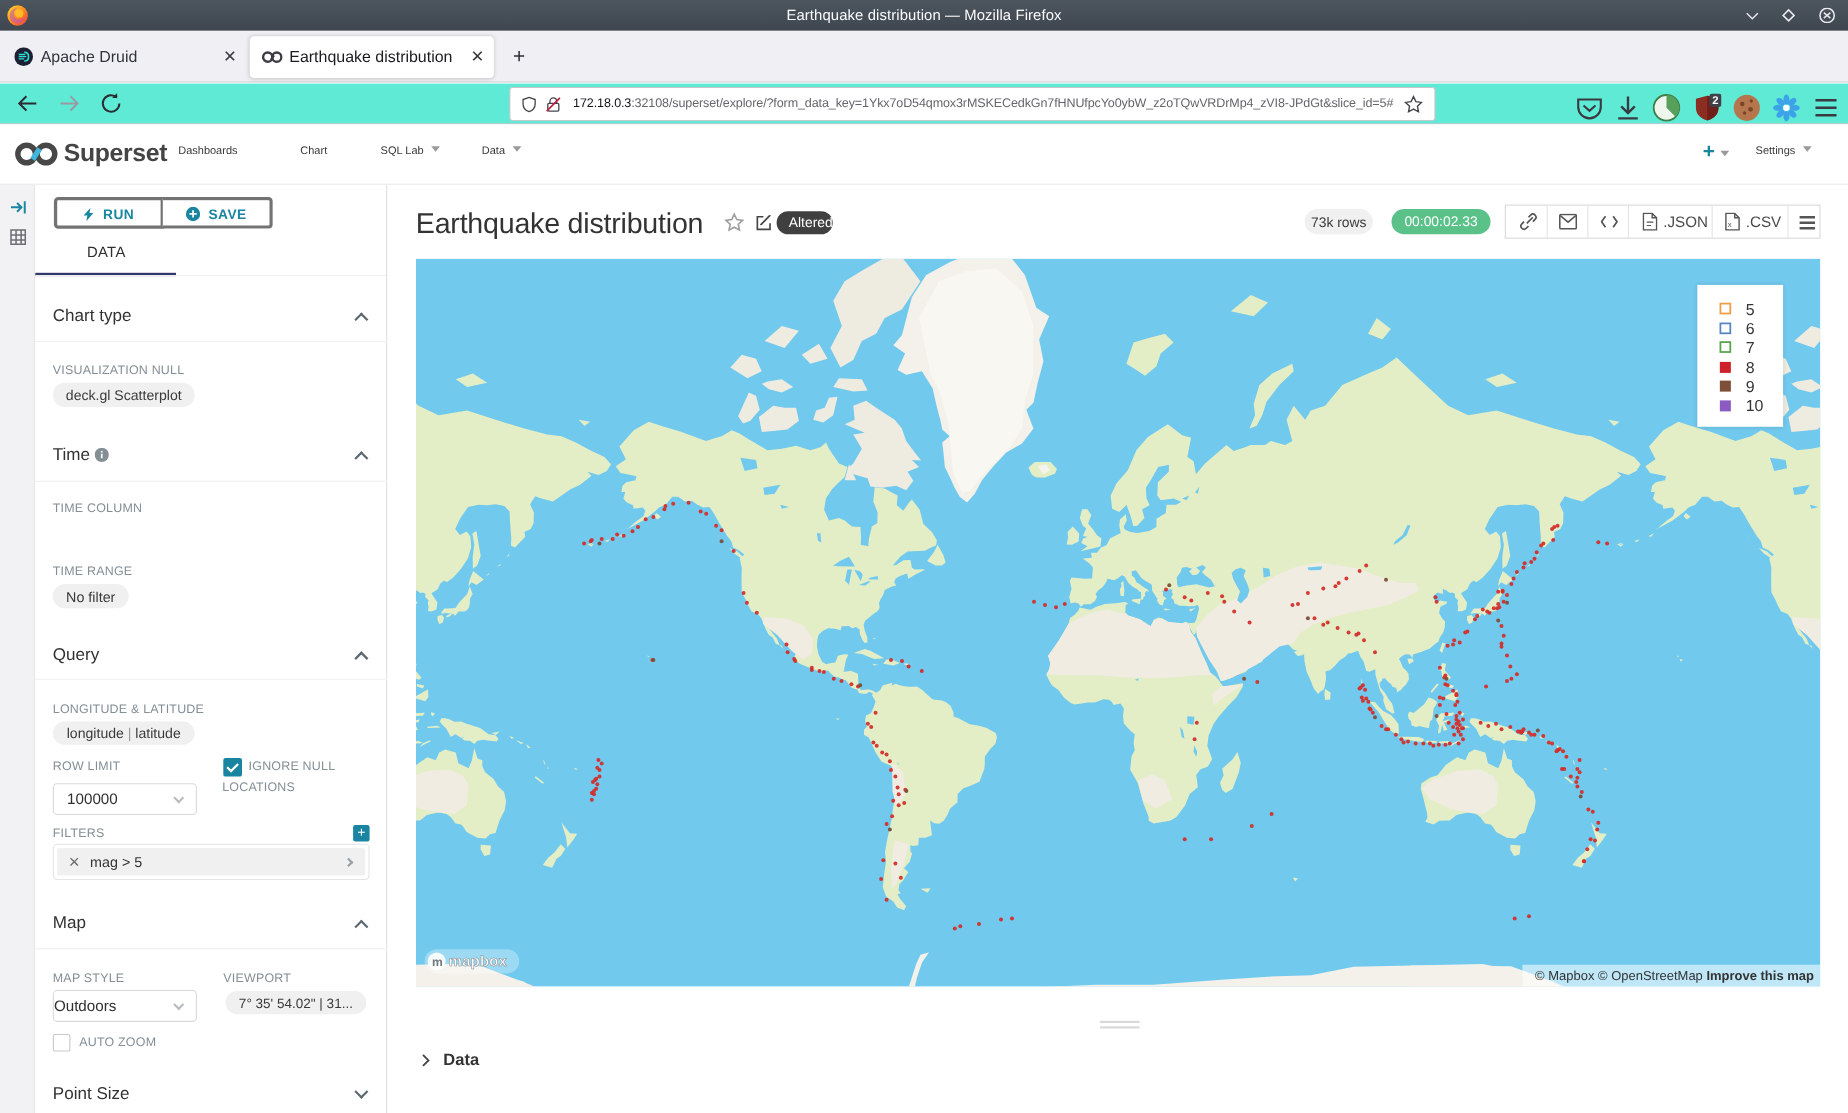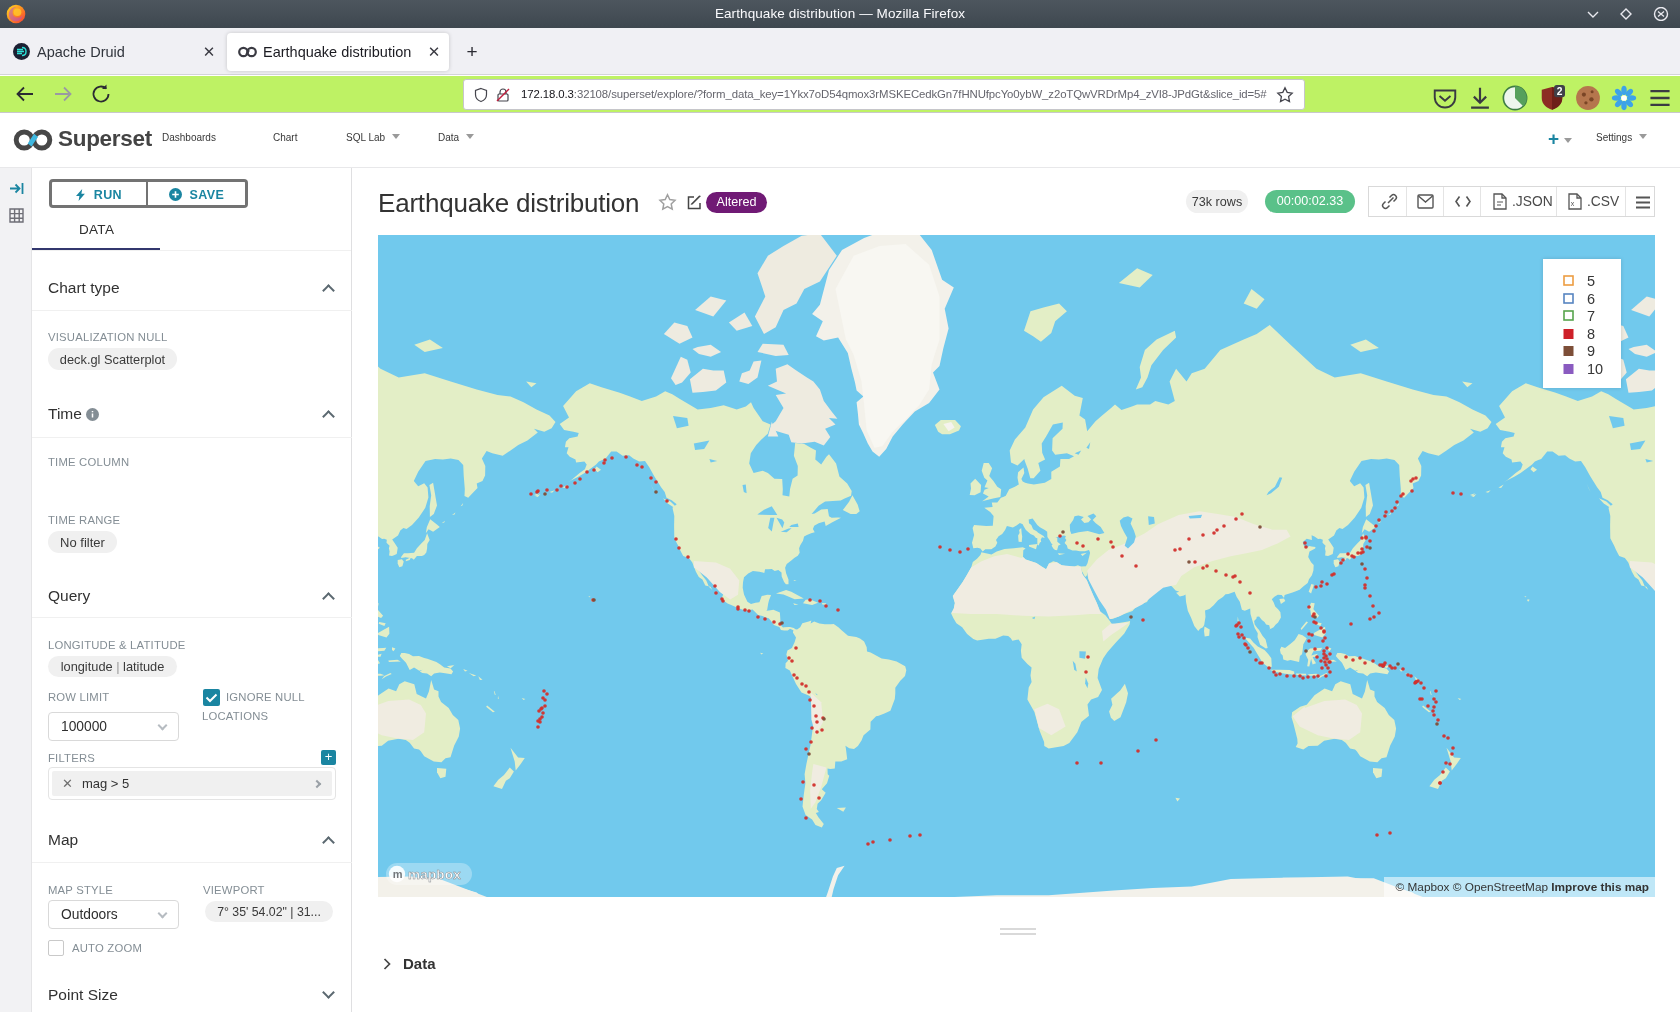--- a/index.html
+++ b/index.html
@@ -7,21 +7,21 @@
 
 #titlebar{position:absolute;left:0;top:0;width:1680px;height:28px;
 background:linear-gradient(#4d565e,#3e474f);color:#fbfbfe;font-size:13.5px}
 #titlebar .t{position:absolute;left:0;right:0;top:6px;text-align:center;letter-spacing:.1px}
 #tabbar{position:absolute;left:0;top:28px;width:1680px;height:47px;background:#f0f0f4;border-bottom:1px solid #d4d4d8}
 .tab1{position:absolute;left:4px;top:5px;width:218px;height:38px;border-radius:4px;font-size:14.5px;color:#30343c}
 .tab2{position:absolute;left:227px;top:5px;width:222px;height:38px;background:#fff;border-radius:4px;
 box-shadow:0 0 4px rgba(0,0,0,.18);font-size:14.5px;color:#1b1b21}
 .tabx{position:absolute;top:11px;width:16px;height:16px;color:#3a3a42;font-size:15px;line-height:16px;text-align:center}
 .newtab{position:absolute;left:461px;top:13px;width:22px;height:22px;color:#2b2b33;font-size:19px;line-height:21px;text-align:center}
-#urlrow{position:absolute;left:0;top:76px;width:1680px;height:37px;background:#bef264;border-bottom:1px solid #c8c8cc}
+#urlrow{position:absolute;left:0;top:76px;width:1680px;height:37px;background:#5eead4;border-bottom:1px solid #c8c8cc}
 .navbtn{position:absolute;top:5px;width:26px;height:26px;color:#2b2b33}
 #urlbox{position:absolute;left:463px;top:3px;width:842px;height:31px;background:#fff;border:1px solid #c6c6ca;border-radius:3px;font-size:14.8px;color:#4a4a52}
 #urltext{position:absolute;left:57px;top:8px;white-space:nowrap;overflow:hidden;width:770px;color:#65656d;font-size:11.4px;letter-spacing:-.1px}
 #urltext b{color:#15141a;font-weight:400}
 
 #snav{position:absolute;left:0;top:113px;width:1680px;height:55px;background:#fff;border-bottom:1px solid #e8e8ea}
 #snav .item{position:absolute;top:19px;font-size:10px;color:#383838}
 .caret{display:inline-block;width:0;height:0;border-left:4px solid transparent;border-right:4px solid transparent;border-top:5px solid #9a9a9a;vertical-align:2px;margin-left:7px}
 
 #strip{position:absolute;left:0;top:168px;width:32px;height:844px;background:#f2f2f4;border-right:1px solid #e4e4e6}
@@ -230,39 +230,39 @@
    <span style="font-size:13px;color:#333">mag &gt; 5</span>
    <div class="chev" style="position:static;margin-left:auto;margin-right:12px;width:6px;height:6px;transform:rotate(-45deg);border-color:#9aa0a6"></div>
   </div>
  </div>
  <div class="abs seclabel" style="left:16px;top:663px">Map</div>
  <div class="chev up abs" style="left:292px;top:670px"></div>
  <div class="divider" style="top:694px"></div>
  <div class="abs flabel" style="left:16px;top:716px">MAP STYLE</div>
  <div class="abs flabel" style="left:171px;top:716px">VIEWPORT</div>
  <div class="select" style="left:16px;top:732px;width:131px;height:29px">
-      <span style="margin-left:12px">Outdoors</span>
+      <span style="margin-left:0">Outdoors</span>
   <div class="chev down gray" style="position:absolute;right:12px;top:9px;width:7px;height:7px"></div>
  </div>
  <div class="pill" style="left:173px;top:733px;width:128px;height:21px;font-size:12.3px">7° 35' 54.02" | 31...</div>
  <div class="abs" style="left:16px;top:772px;width:16px;height:16px;background:#fff;border:1px solid #c9c9c9;border-radius:2px"></div>
  <div class="abs flabel" style="left:40px;top:774px">AUTO ZOOM</div>
  <div class="abs seclabel" style="left:16px;top:818px">Point Size</div>
  <div class="chev down abs" style="left:292px;top:820px"></div>
 </div>
 <div id="main">
  <div class="abs" style="left:25px;top:20px;font-size:26px;color:#333;letter-spacing:-.2px">Earthquake distribution</div>
  <svg class="abs" style="left:305px;top:25px" width="19" height="19" viewBox="0 0 19 19" fill="none" stroke="#a0a0a0" stroke-width="1.5">
       <path d="M9.5 1.8l2.3 4.8 5.2.7-3.8 3.6 1 5.2-4.7-2.5-4.7 2.5 1-5.2L2 7.3l5.2-.7z"></path>
     </svg>
  <svg class="abs" style="left:333px;top:26px" width="17" height="17" viewBox="0 0 17 17" fill="none" stroke="#454545" stroke-width="1.5">
       <path d="M14 9v5.5H2.5V3H8"></path>
       <path d="M6.5 10.5L15 2l-1.8-.5L5 9.8l-.3 1z" fill="#454545" stroke="none"></path>
     </svg>
- <div class="abs" style="left:353px;top:24px;width:61px;height:21px;background:#701a75;border-radius:11px;color:#fff;font-size:12.6px;text-align:center;line-height:21px">Altered</div>
+ <div class="abs" style="left:353px;top:24px;width:51px;height:21px;background:#404040;border-radius:11px;color:#fff;font-size:12.6px;text-align:right;line-height:21px">Altered</div>
  <div class="pill" style="left:833px;top:22px;width:62px;height:23px;font-size:12.6px">73k rows</div>
  <div class="abs" style="left:912px;top:22px;width:90px;height:23px;background:#5ac189;border-radius:12px;color:#fff;font-size:12.6px;text-align:center;line-height:23px">00:00:02.33</div>
  <div class="abs" style="left:1015px;top:18px;width:287px;height:31px;border:1px solid #d9d9d9;border-radius:0">
   <svg class="abs" style="left:12px;top:6px" width="17" height="17" viewBox="0 0 17 17" fill="none" stroke="#555" stroke-width="1.5">
         <path d="M7 10l5.5-5.5M8.5 4.5l2-2a2.8 2.8 0 014 4l-2 2M8.5 12.5l-2 2a2.8 2.8 0 01-4-4l2-2"></path>
       </svg>
   <div class="abs" style="left:36.5px;top:0;width:1px;height:29px;background:#e4e4e4"></div>
   <svg class="abs" style="left:48px;top:7px" width="17" height="15" viewBox="0 0 17 15" fill="none" stroke="#555" stroke-width="1.4">
         <rect x="1" y="1" width="15" height="13" rx="1"></rect>
         <path d="M1.5 2l7 6 7-6"></path>

